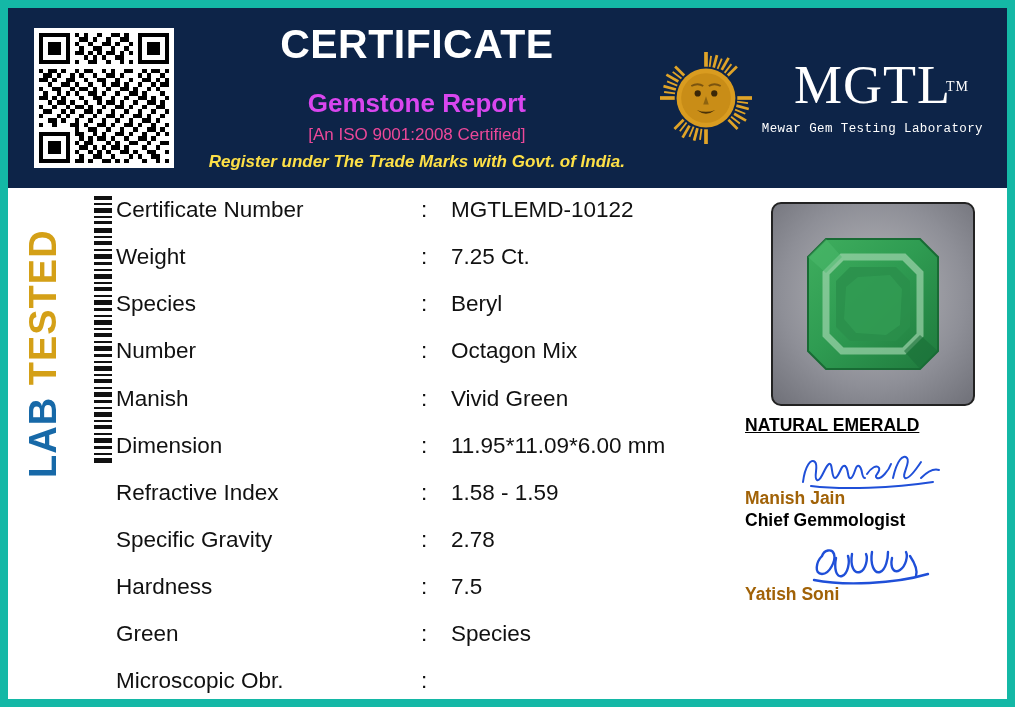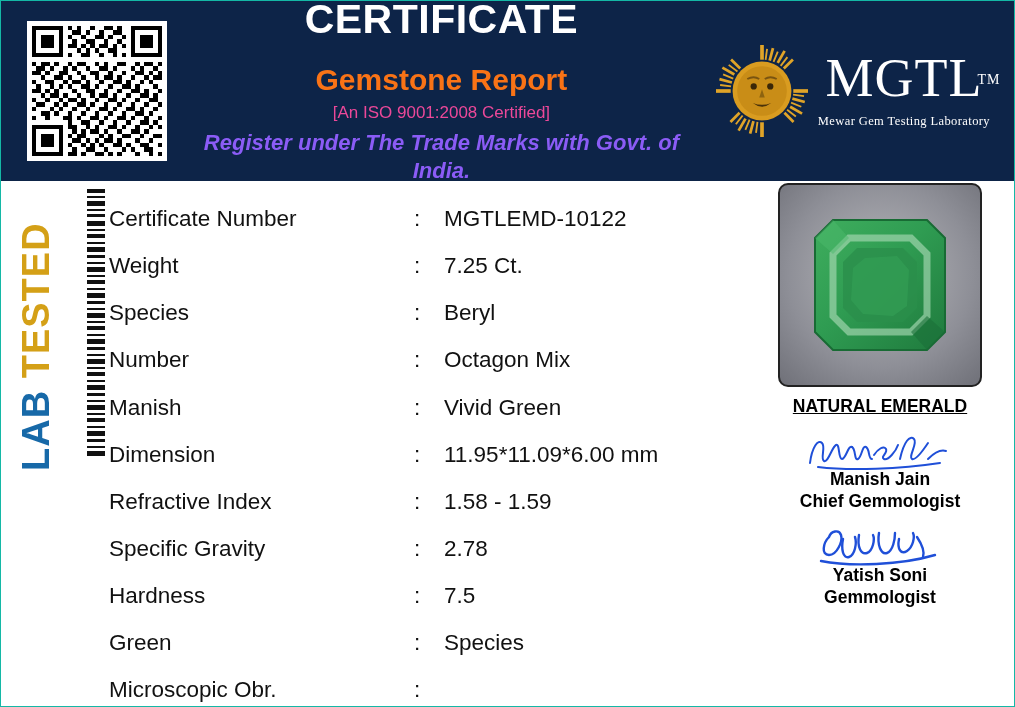--- a/index.html
+++ b/index.html
@@ -9,21 +9,21 @@
   }
   body {
     font-family: "Liberation Sans", sans-serif;
   }
   .certificate {
     position: relative;
     width: 1015px;
     height: 707px;
     background: #ffffff;
     box-sizing: border-box;
-    border: 1px solid #14b8a6;
+    border: 8px solid #14b8a6;
     overflow: hidden;
   }
   
   .header {
     position: relative;
     height: 180px;
     background: #0d2448;
     display: flex;
     align-items: center;
     box-sizing: border-box;
@@ -49,37 +49,37 @@
     padding: 0 10px;
   }
   .cert-title {
     font-size: 41px;
     font-weight: bold;
     letter-spacing: 0.5px;
     color: #ffffff;
     line-height: 1.05;
   }
   .cert-sub {
-    font-size: 30px;
+    font-size: 26px;
     font-weight: bold;
     margin-top: 22px;
-    color: #f97316;
+    color: #d946ef;
   }
   .cert-iso {
     font-size: 17px;
     margin-top: 6px;
     color: #ec4899;
   }
   .cert-reg {
-    font-size: 22px;
+    font-size: 17px;
     font-style: italic;
     font-weight: bold;
     margin-top: 6px;
     line-height: 1.25;
-    color: #8b5cf6;
+    color: #fde047;
   }
   .logo-box {
     flex: 0 0 auto;
     display: flex;
     align-items: center;
     gap: 10px;
     margin-right: 10px;
   }
   .sun-logo {
     width: 92px;
@@ -98,21 +98,21 @@
     position: relative;
     display: inline-block;
   }
   .logo-mgtl .tm {
     font-size: 14px;
     position: absolute;
     top: 20px;
     right: -18px;
   }
   .logo-full {
-    font-family: Liberation Serif, serif;
+    font-family: Liberation Mono, monospace;
     font-size: 12.5px;
     letter-spacing: 0.4px;
     margin-top: 10px;
   }
   
   .body-area {
     position: relative;
     height: 519px;
     display: flex;
   }
@@ -136,21 +136,21 @@
   .lab-tested { color: #d4a017; }
   .barcode {
     position: absolute;
     left: 86px;
     top: 8px;
     width: 18px;
     height: 270px;
   }
   .fields {
     flex: 1 1 auto;
-    padding-top: 24px;
+    padding-top: 8px;
   }
   .field-row {
     display: flex;
     align-items: flex-start;
     font-size: 22.5px;
     color: #111111;
     margin-bottom: 19px;
     line-height: 1.25;
   }
   .field-label {
@@ -162,22 +162,21 @@
     flex: 0 0 auto;
   }
   .field-value {
     flex: 1 1 auto;
     max-width: 300px;
   }
   
   .right-col {
     width: 262px;
     flex: 0 0 auto;
-    padding-top: 2px;
-    text-align: center;
+    padding-top: 14px;
     box-sizing: border-box;
     padding-right: 6px;
   }
   .gem-photo {
     width: 204px;
     height: 204px;
     margin: 0 auto;
     border: 2px solid #222222;
     border-radius: 10px;
     background: radial-gradient(circle at 50% 45%, #b9b9bd 0%, #8e8f97 62%, #6f7078 100%);
@@ -193,21 +192,21 @@
     text-decoration: underline;
     margin-top: 9px;
     color: #000000;
   }
   .sig-block {
     margin-top: 12px;
   }
   .sig-name {
     font-size: 17.5px;
     font-weight: bold;
-    color: #000000;
+    color: #a16207;
     line-height: 1.25;
   }
   .sig-role {
     font-size: 17.5px;
     font-weight: bold;
     color: #000000;
     line-height: 1.25;
   }
   .sig-svg {
     display: block;
@@ -688,17 +687,16 @@
             <path d="M24 12 C18 18, 16 30, 24 30 C32 30, 38 16, 36 10 C34 4, 26 6, 24 12"></path>
             <path d="M38 14 C36 24, 38 34, 44 32 C50 30, 52 18, 50 12"></path>
             <path d="M54 10 C52 22, 56 30, 62 28 C68 26, 70 14, 68 10"></path>
             <path d="M74 8 C72 20, 76 30, 82 28 C88 26, 90 14, 90 8"></path>
             <path d="M94 14 C92 24, 96 30, 102 26 C108 22, 110 12, 108 8"></path>
             <path d="M112 12 C116 18, 120 26, 118 32"></path>
             <path d="M16 36 C46 42, 96 40, 130 30"></path>
           </g>
         </svg>
         <div class="sig-name">Yatish Soni</div>
-        <div class="sig-role">Gemmologist</div>
       </div>
     </div>
   </div>
 </div>
 
 </body></html>

